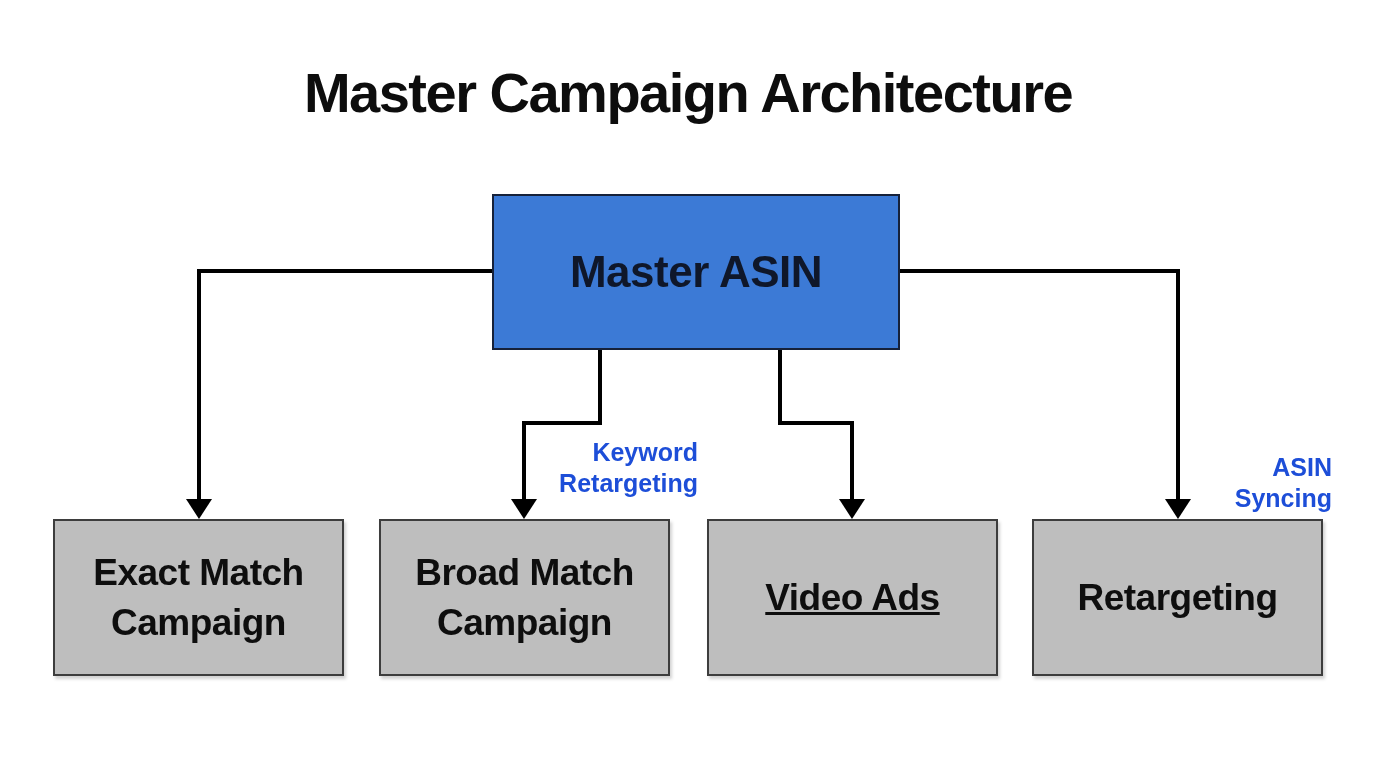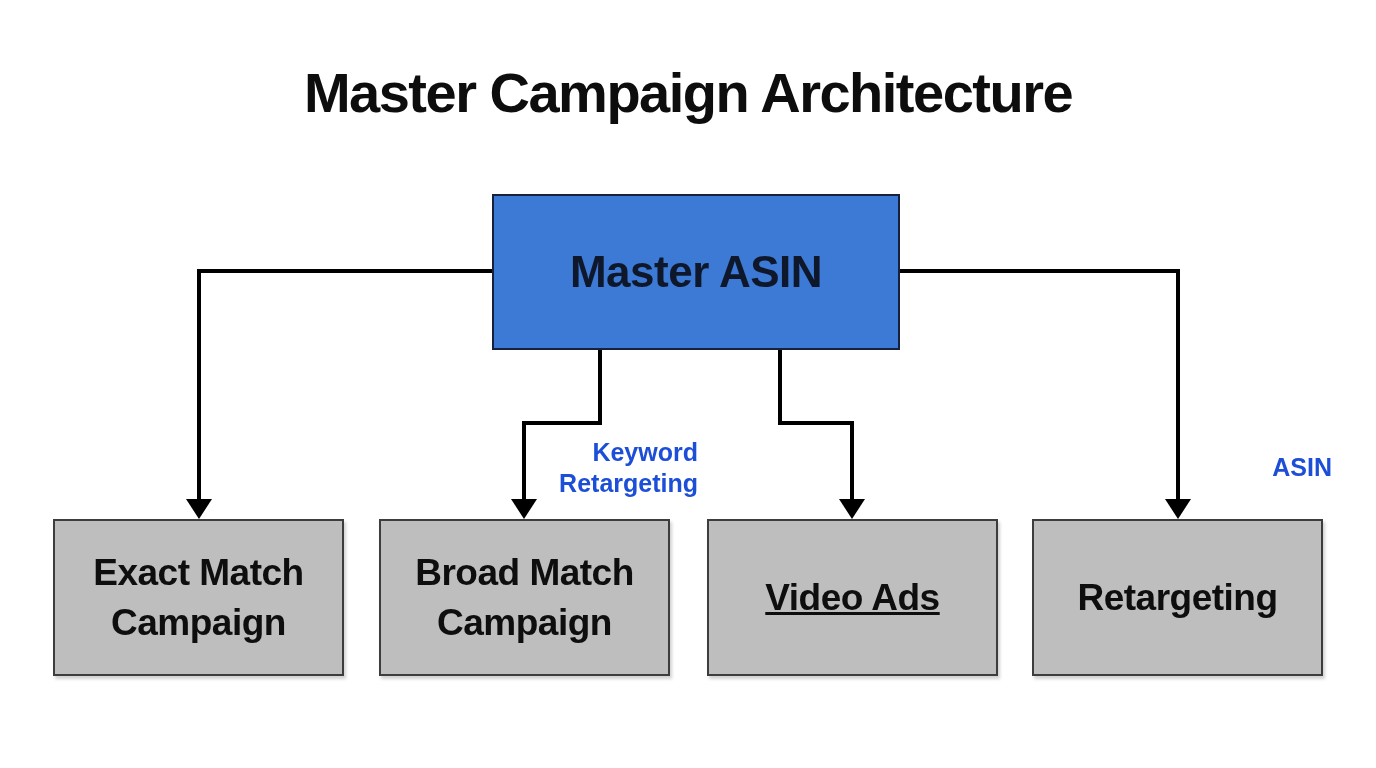--- a/index.html
+++ b/index.html
@@ -136,15 +136,16 @@
     <span class="node-label">Retargeting</span>
   </div>
 
   <div class="edge-label edge-label-keyword">
     <span>Keyword</span>
     <span>Retargeting</span>
   </div>
 
   <div class="edge-label edge-label-asin">
     <span>ASIN</span>
+    <span>Syncing</span>
   </div>
 
 </div>
 
 </body></html>

